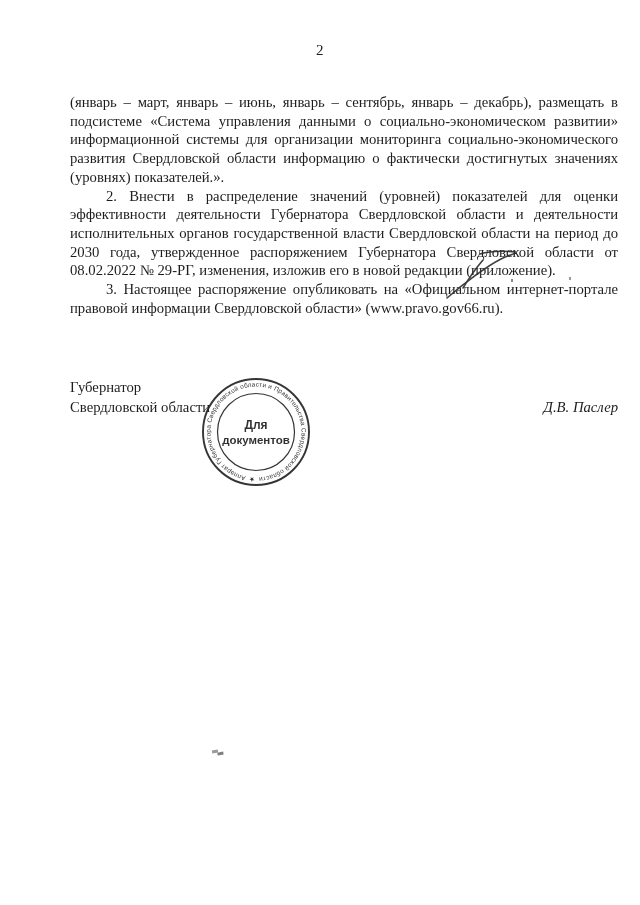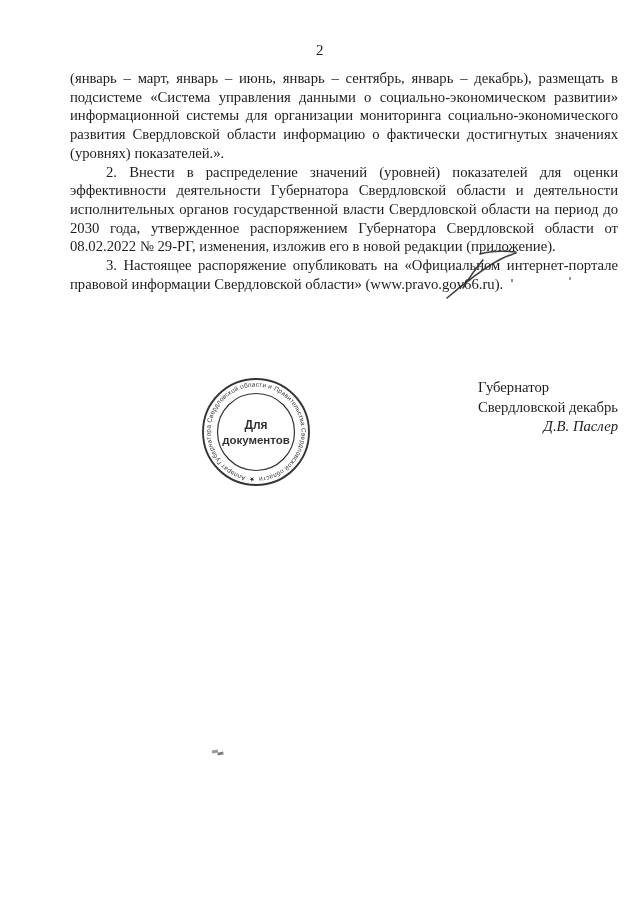--- a/index.html
+++ b/index.html
@@ -26,33 +26,32 @@
     position: absolute;
     top: 69px;
     left: 70px;
     width: 548px;
     font-size: 14.7px;
     line-height: 18.7px;
     text-align: justify;
     text-justify: inter-word;
   }
   .content p { margin: 0; text-indent: 36px; }
-  .content p.no-indent { text-indent: 0; }
+  .content p.no-indent { text-indent: 0; margin-top: 24px; }
 
   .signature-row {
     position: absolute;
     left: 70px;
     right: 22px;
     top: 378px;
     display: flex;
     justify-content: space-between;
     align-items: flex-end;
     font-size: 14.7px;
     line-height: 19.6px;
-    flex-direction: column;
   }
   .sig-left div { white-space: nowrap; }
   .sig-name { white-space: nowrap; font-style: italic; }
 
   .stamp {
     position: absolute;
     left: 200px;
     top: 376px;
     width: 112px;
     height: 112px;
@@ -120,21 +119,21 @@
     <g fill="none" stroke="#2b2b2b" stroke-width="1.6" stroke-linecap="round" opacity="0.9">
       <path d="M 12 58 C 28 44 52 26 66 19 C 72 16 78 14 81 13"></path>
       <path d="M 28 48 C 34 38 42 27 48 20"></path>
       <path d="M 45 14 C 55 11 70 11 81 12"></path>
     </g>
   </svg>
 
   <div class="signature-row">
     <div class="sig-left">
       <div>Губернатор</div>
-      <div>Свердловской декабрь</div>
+      <div>Свердловской области</div>
     </div>
     <div class="sig-name">Д.В. Паслер</div>
   </div>
 
   <div class="stamp">
     <svg width="112" height="112" viewBox="0 0 112 112">
       <circle cx="56" cy="56" r="53" fill="none" stroke="#242424" stroke-width="1.9"></circle>
       <circle cx="56" cy="56" r="38.5" fill="none" stroke="#242424" stroke-width="1.2"></circle>
       <path id="stamp-ring-path" d="M 56 101.5 a 45.5 45.5 0 1 1 0.01 0" fill="none" stroke="none"></path>
       <text class="star-glyph">

